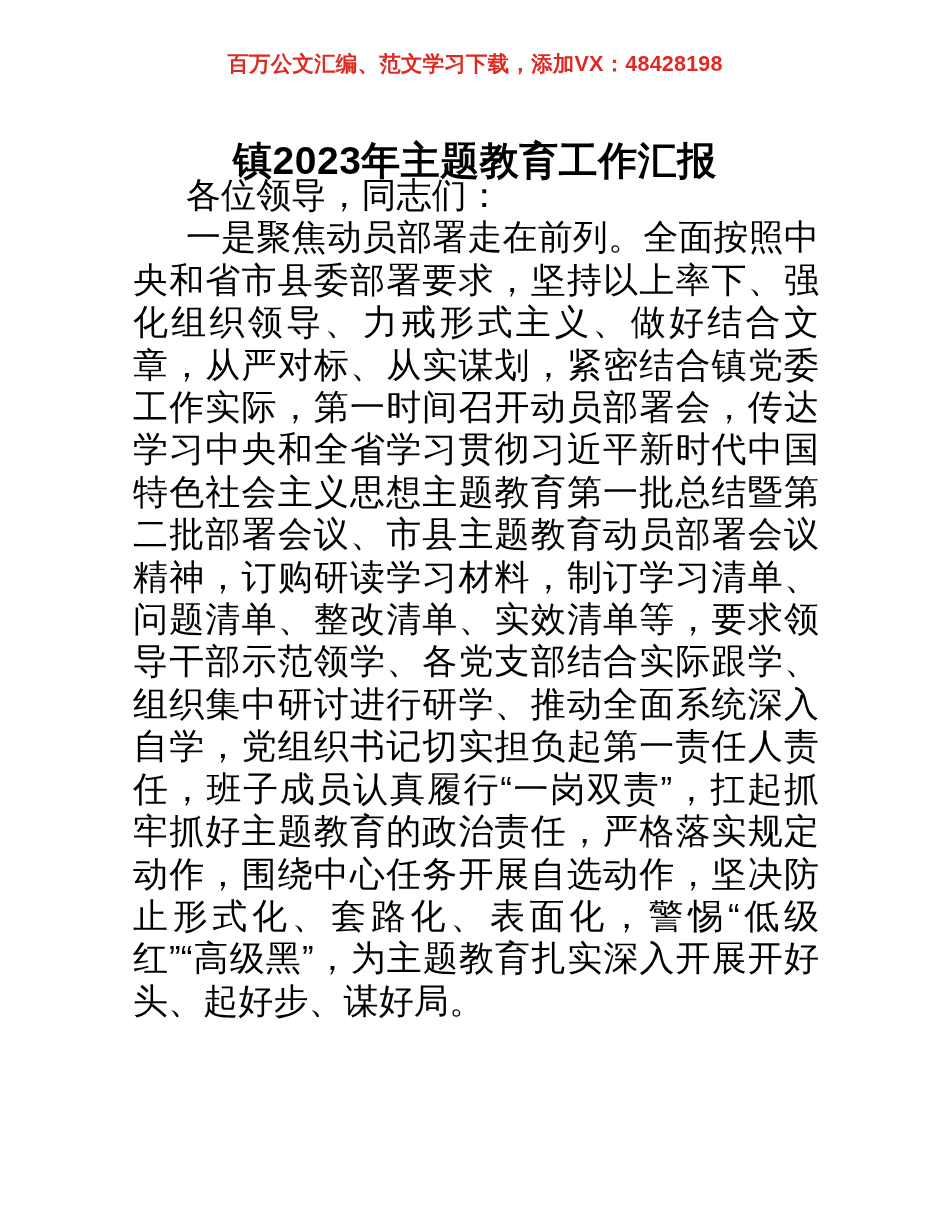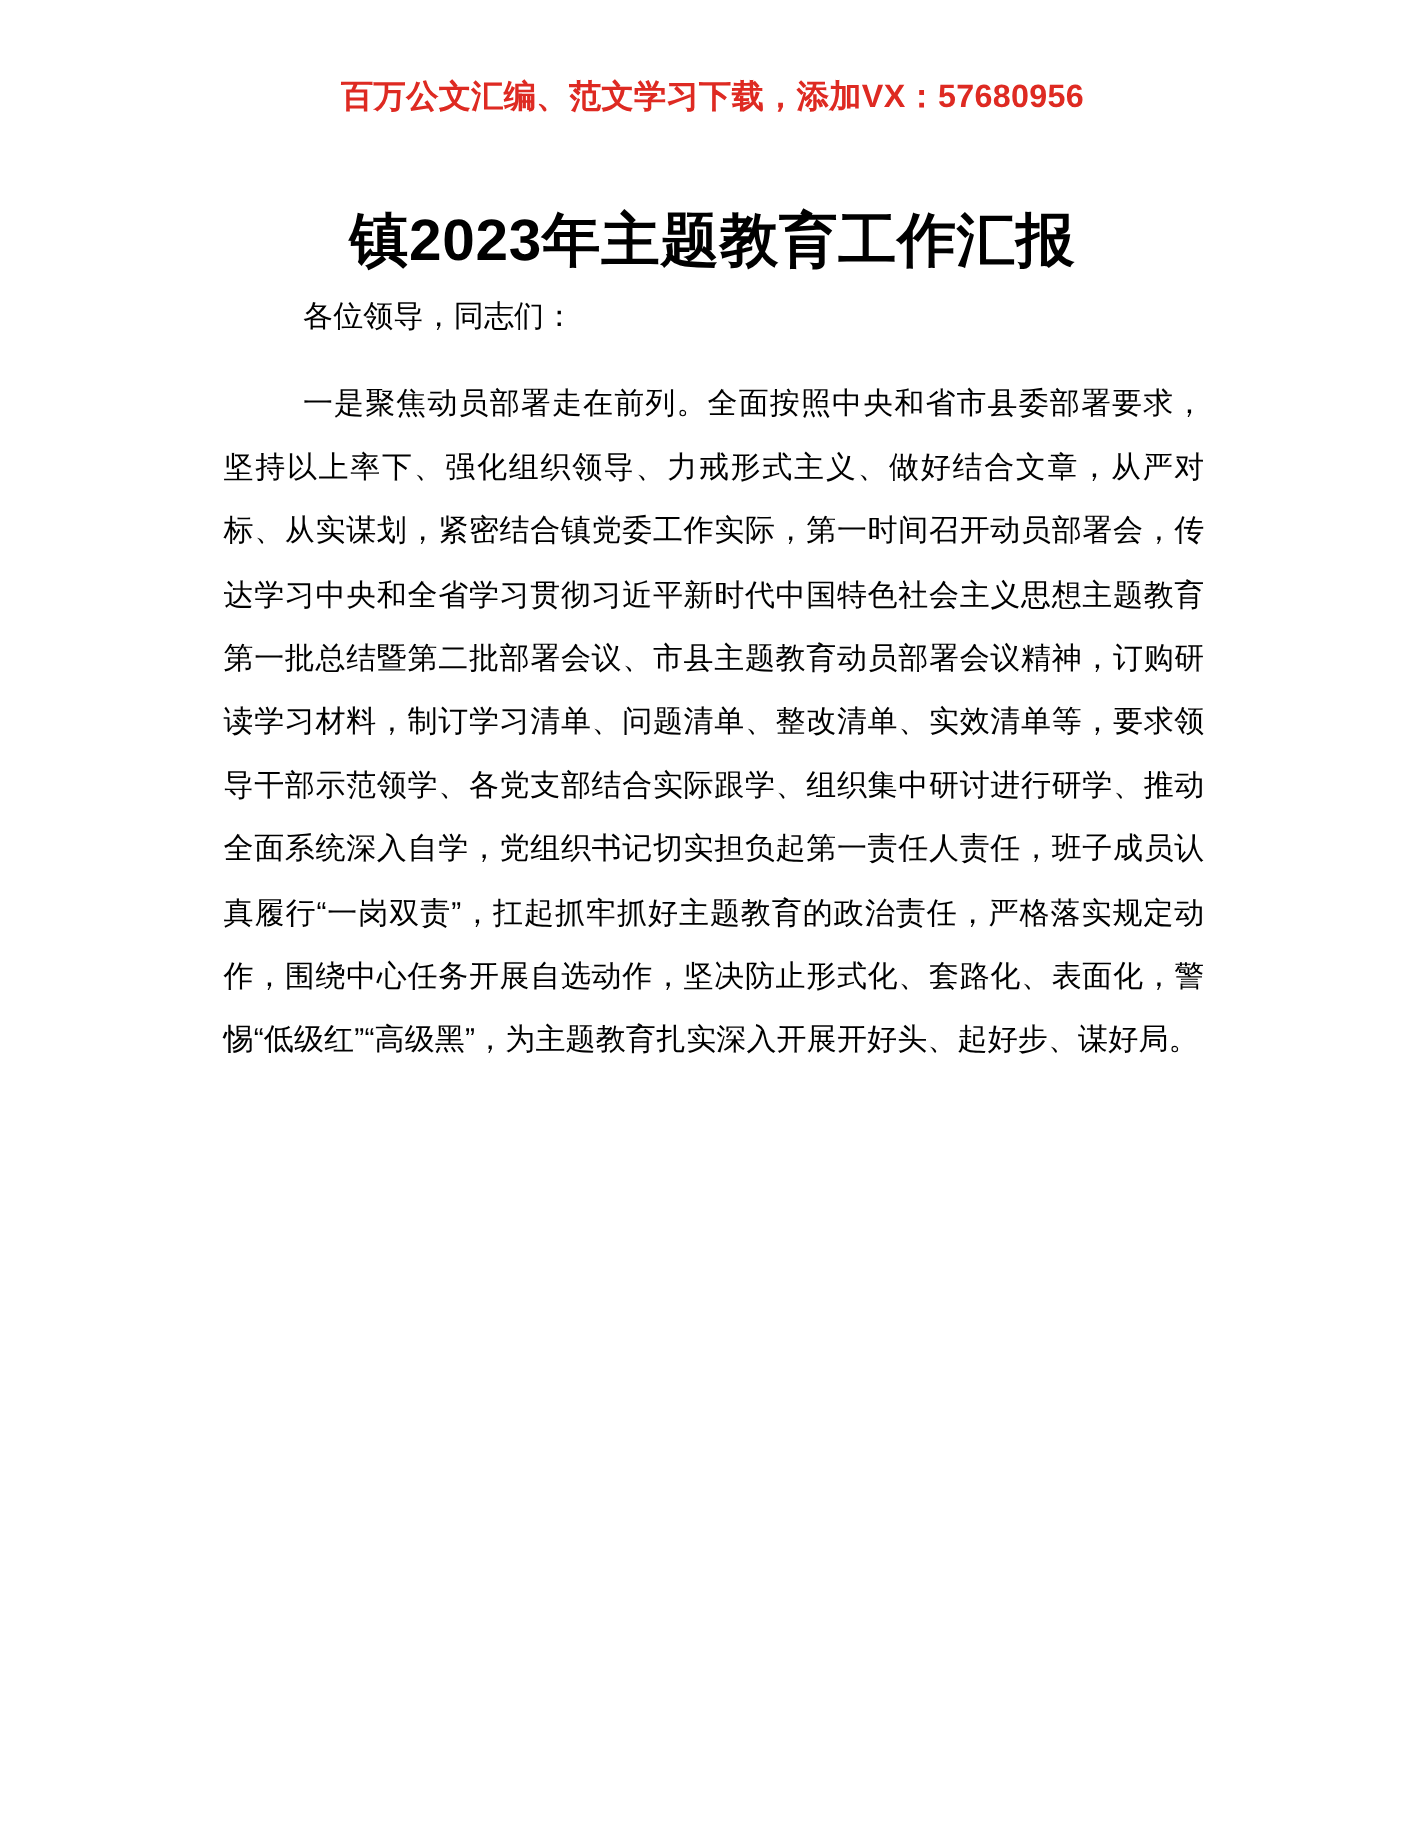--- a/index.html
+++ b/index.html
@@ -61,39 +61,39 @@
 
   
   .doc-body {
     position: absolute;
     top: 174px;
     left: 133px;
     width: 686px;
   }
 
   .para {
-    margin: 16px;
+    margin: 0;
     color: #000000;
-    font-size: 20px;
+    font-size: 35px;
     line-height: 42.4px;
     text-align: justify;
     text-justify: inter-character;
     text-indent: 53px;
     letter-spacing: 0.1px;
     word-break: break-all;
     font-family: "Liberation Sans", "DejaVu Sans", sans-serif;
   }
 </style>
 </head>
 <body>
 
 <div class="page">
 
   <div class="promo-banner">
-    <span class="promo-text">百万公文汇编、范文学习下载，添加VX：57680956</span>
+    <span class="promo-text">百万公文汇编、范文学习下载，添加VX：48428198</span>
   </div>
 
   <h1 class="doc-title">镇2023年主题教育工作汇报</h1>
 
   <div class="doc-body">
     <p class="para">各位领导，同志们：</p>
     <p class="para">一是聚焦动员部署走在前列。全面按照中央和省市县委部署要求，坚持以上率下、强化组织领导、力戒形式主义、做好结合文章，从严对标、从实谋划，紧密结合镇党委工作实际，第一时间召开动员部署会，传达学习中央和全省学习贯彻习近平新时代中国特色社会主义思想主题教育第一批总结暨第二批部署会议、市县主题教育动员部署会议精神，订购研读学习材料，制订学习清单、问题清单、整改清单、实效清单等，要求领导干部示范领学、各党支部结合实际跟学、组织集中研讨进行研学、推动全面系统深入自学，党组织书记切实担负起第一责任人责任，班子成员认真履行“一岗双责”，扛起抓牢抓好主题教育的政治责任，严格落实规定动作，围绕中心任务开展自选动作，坚决防止形式化、套路化、表面化，警惕“低级红”“高级黑”，为主题教育扎实深入开展开好头、起好步、谋好局。</p>
   </div>
 
 </div>

